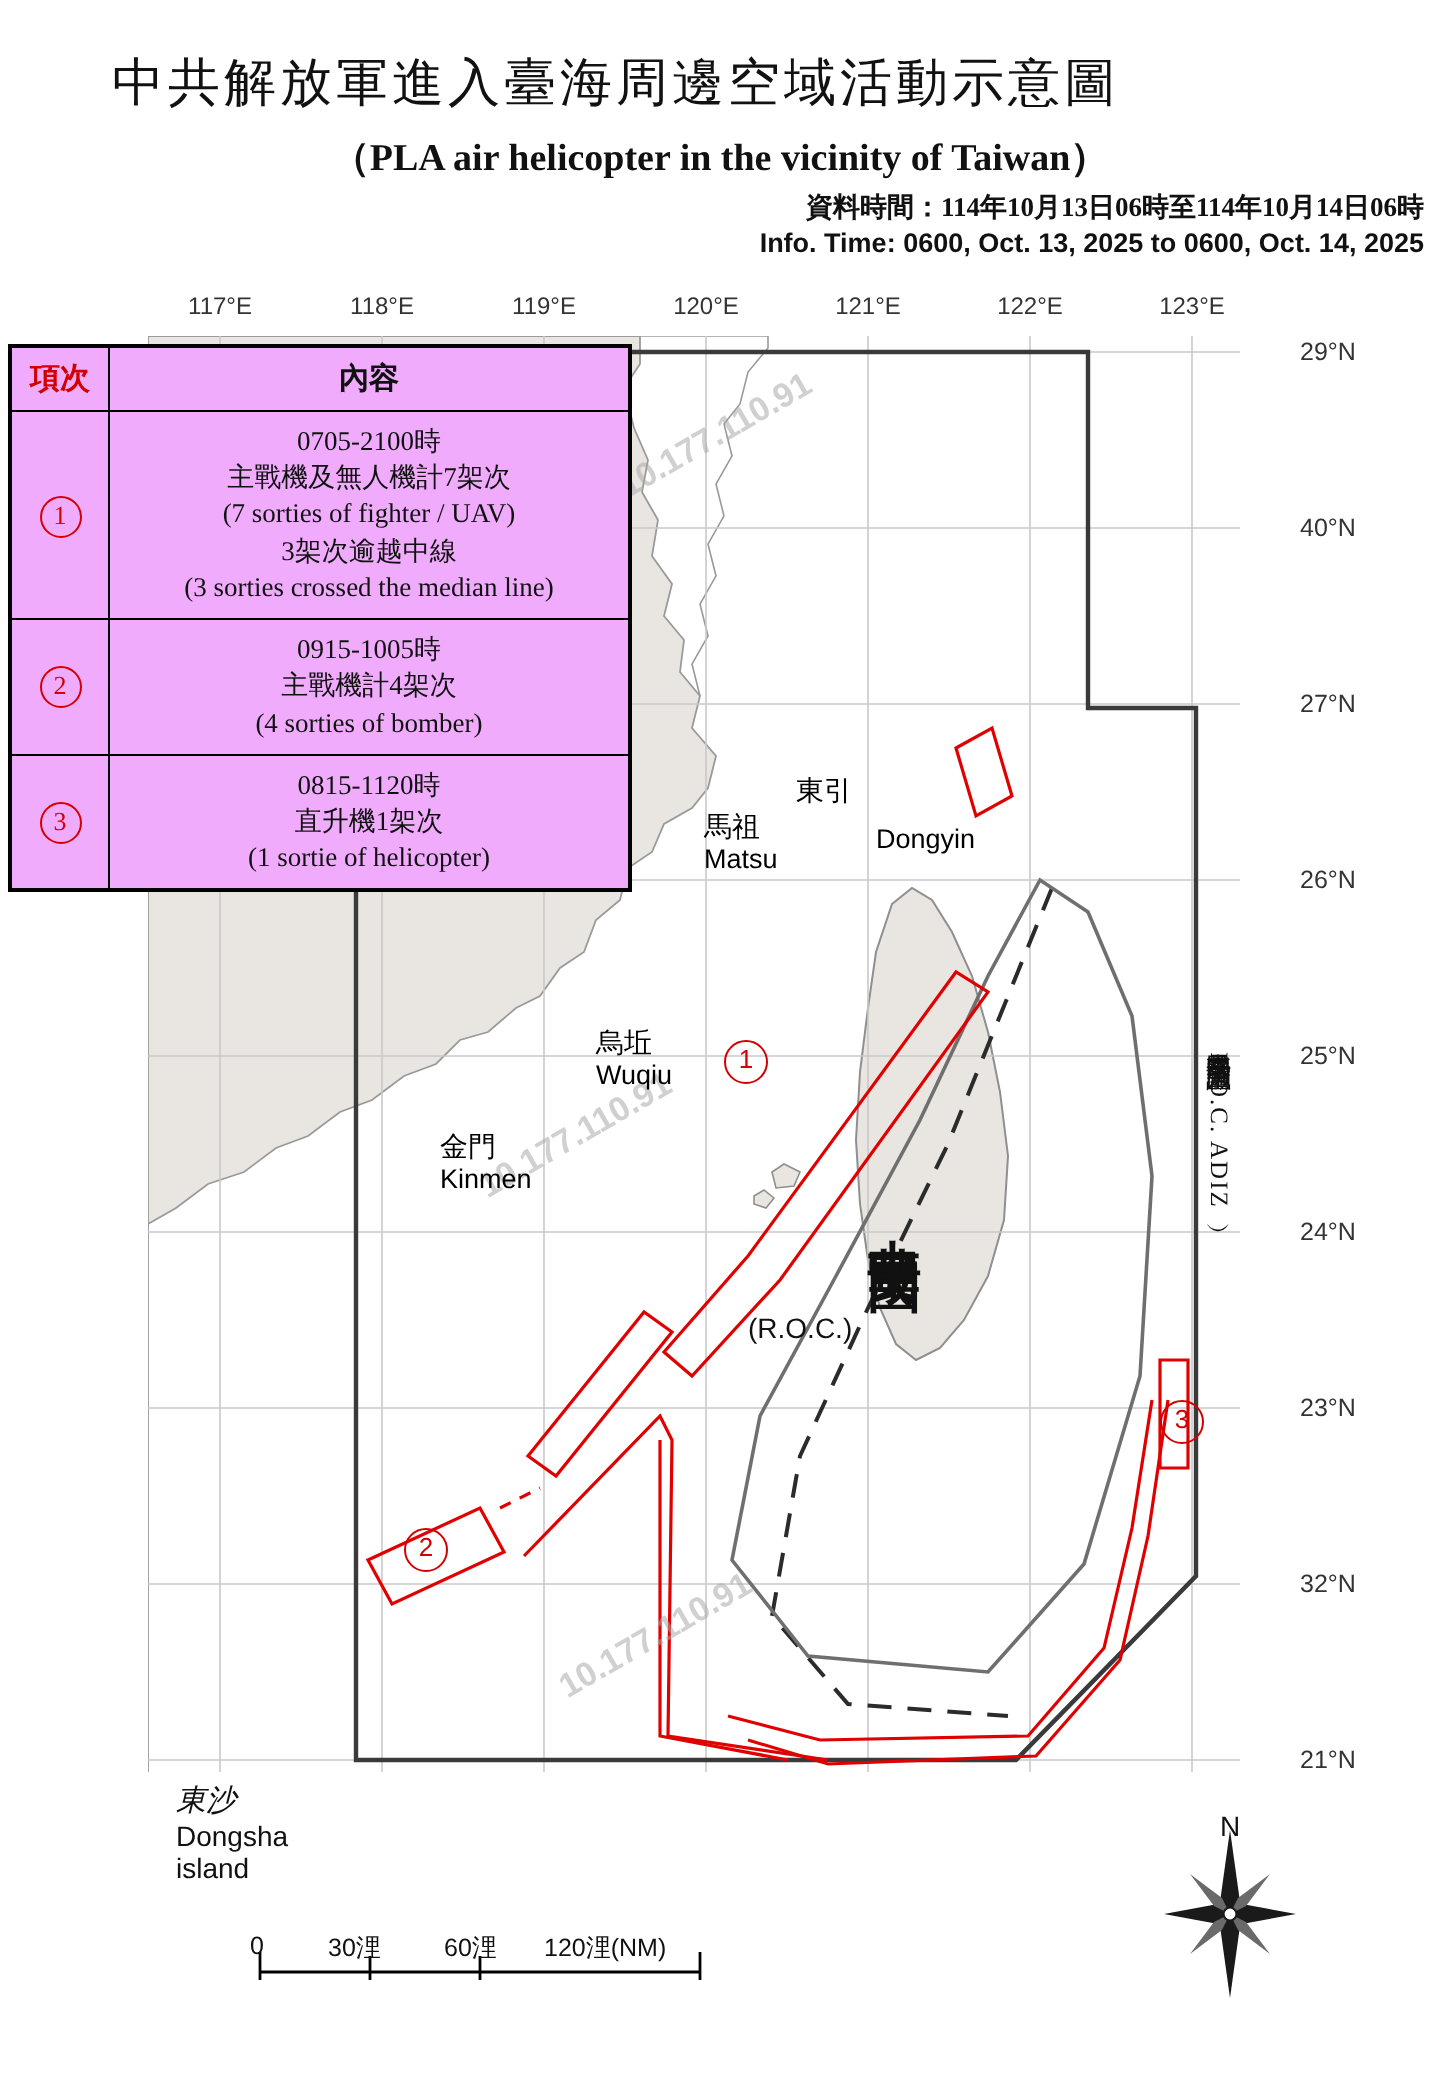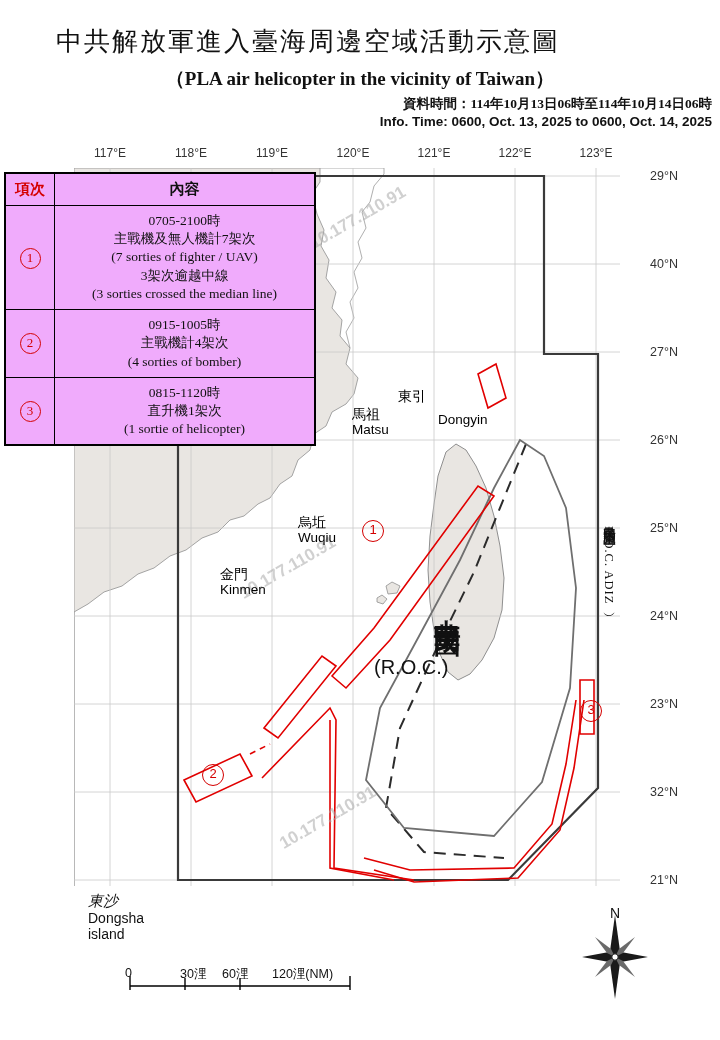--- a/index.html
+++ b/index.html
@@ -69,21 +69,21 @@
   .place{
     position:absolute;font-size:13.5px;line-height:1.05;color:#000;
     font-family:"Liberation Sans", sans-serif;
   }
   .place .zh{font-family:"Liberation Serif",serif;font-size:14px;}
   .roc-big{
     position:absolute;font-family:"Liberation Serif",serif;
     font-size:27px;font-weight:700;letter-spacing:4px;line-height:1.12;
     writing-mode:vertical-rl;color:#111;
   }
-  .roc-small{position:absolute;font-size:20px;font-family:"Liberation Sans",sans-serif;}
+  .roc-small{position:absolute;font-size:14px;font-family:"Liberation Sans",sans-serif;}
   .adiz-label{
     position:absolute;writing-mode:vertical-rl;font-size:12.5px;
     letter-spacing:1px;font-family:"Liberation Serif",serif;color:#111;
     line-height:1.15;
   }
   .mk{
     position:absolute;border:1.4px solid #d40000;border-radius:50%;
     width:20px;height:20px;line-height:18px;text-align:center;
     color:#d40000;font-size:13px;font-family:"Liberation Sans",sans-serif;
     background:rgba(255,255,255,.0);
@@ -287,21 +287,21 @@
 <div id="scalebar">
   <svg width="230" height="26" viewBox="0 0 230 26" xmlns="http://www.w3.org/2000/svg">
     <line x1="5" y1="8" x2="5" y2="22" stroke="#000" stroke-width="1.4"></line>
     <line x1="5" y1="18" x2="225" y2="18" stroke="#000" stroke-width="1.4"></line>
     <line x1="60" y1="10" x2="60" y2="22" stroke="#000" stroke-width="1.4"></line>
     <line x1="115" y1="10" x2="115" y2="22" stroke="#000" stroke-width="1.4"></line>
     <line x1="225" y1="8" x2="225" y2="22" stroke="#000" stroke-width="1.4"></line>
   </svg>
 </div>
 <div class="scale-txt" style="left:125px;top:966px;">0</div>
-<div class="scale-txt" style="left:180px;top:966px;">30浬</div>
+<div class="scale-txt" style="left:164px;top:966px;">30浬</div>
 <div class="scale-txt" style="left:222px;top:966px;">60浬</div>
 <div class="scale-txt" style="left:272px;top:966px;">120浬(NM)</div>
 
 <div class="n-letter">N</div>
 <div id="compass">
   <svg width="70" height="95" viewBox="0 0 70 95" xmlns="http://www.w3.org/2000/svg">
     <g transform="translate(35,52)">
       <polygon points="0,-42 5,-6 0,0 -5,-6" fill="#1a1a1a"></polygon>
       <polygon points="0,42 5,6 0,0 -5,6" fill="#1a1a1a"></polygon>
       <polygon points="-33,0 -6,5 0,0 -6,-5" fill="#1a1a1a"></polygon>

